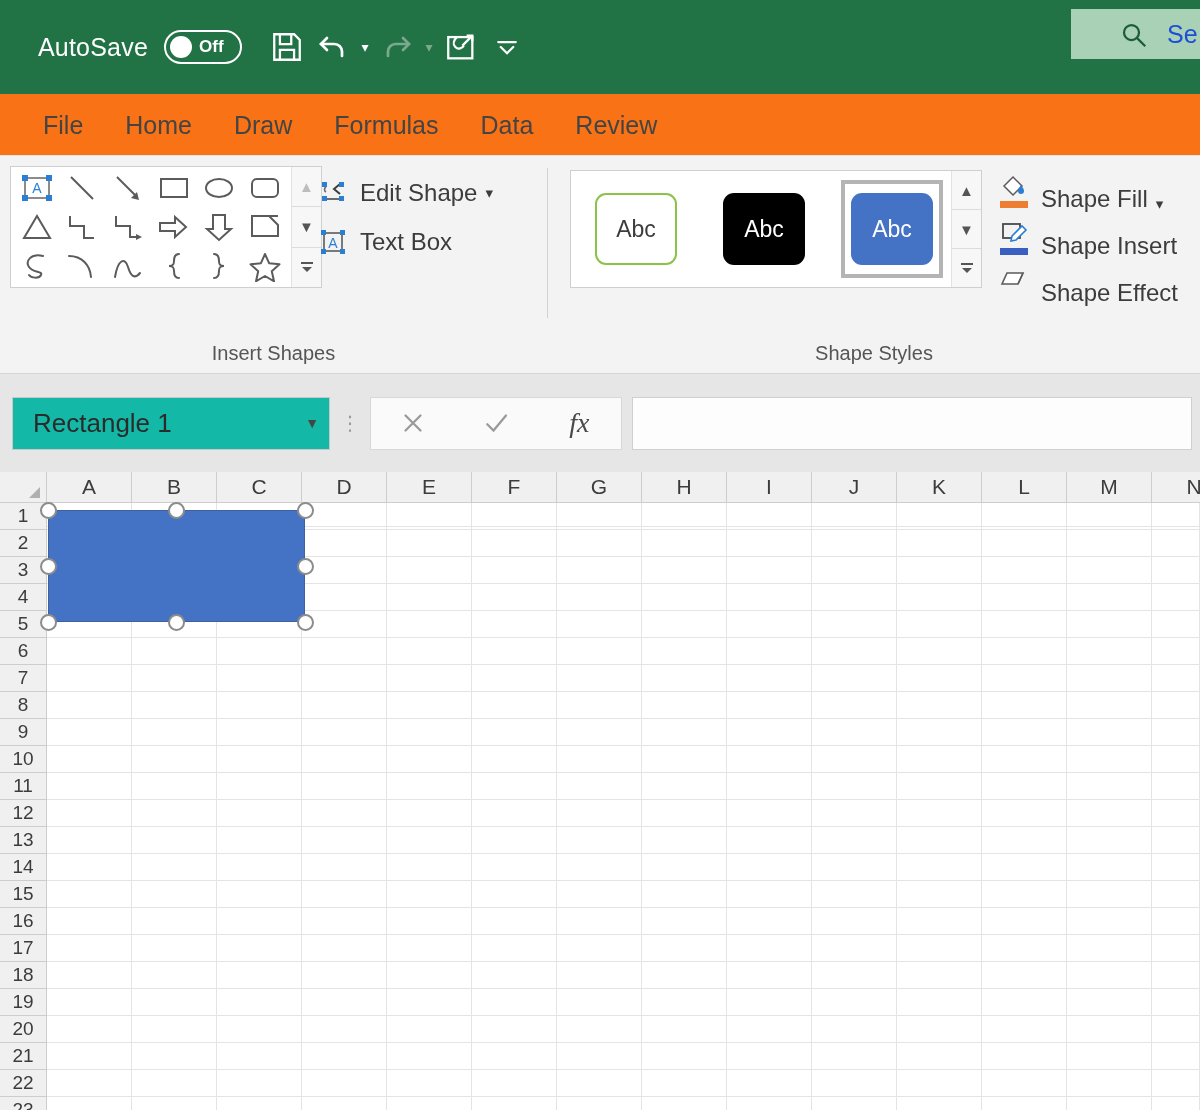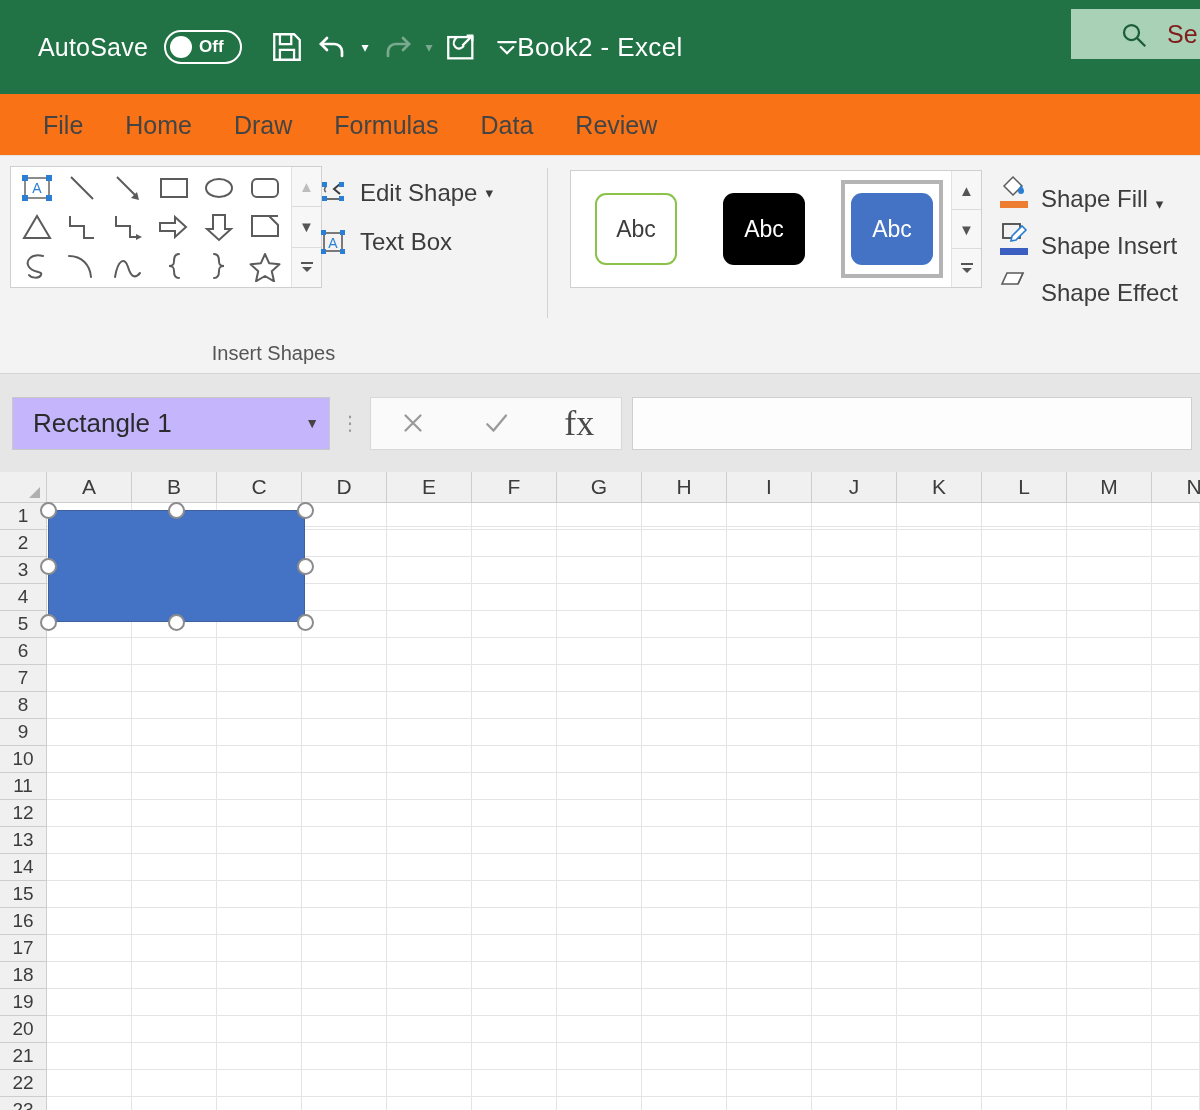--- a/index.html
+++ b/index.html
@@ -73,21 +73,21 @@
     width: 200px; height: 50px;
     background: #a8d1b5;
     display: flex;
     align-items: center;
     padding-left: 46px;
   }
   .searchbox .sq {
     position: absolute; left: 48px; top: 11px;
   }
   .searchbox .stext {
-    color: #7f1d1d;
+    color: #1d4ed8;
     font-size: 25px;
     margin-left: 50px;
     white-space: nowrap;
   }
 
   
   .tabstrip {
     height: 62px;
     background: #f97316;
     display: flex;
@@ -246,21 +246,21 @@
   
   .formula-row {
     height: 98px;
     background: #e6e6e6;
     display: flex;
     align-items: center;
     padding: 0 6px;
   }
   .namebox {
     width: 318px; height: 53px;
-    background: #c4b5fd;
+    background: #14b8a6;
     border: 1px solid #c8c8c8;
     display: flex; align-items: center;
     padding: 0 10px 0 20px;
     margin-left: 6px;
   }
   .namebox-text { flex: 1; font-size: 26px; color: #2b2b2b; }
   .namebox-caret { font-size: 14px; color: #444; }
   .fbar-dots {
     width: 40px;
     text-align: center;
@@ -274,21 +274,22 @@
     background: #fafafa;
     border: 1px solid #d8d8d8;
     display: flex; align-items: center; justify-content: space-around;
   }
   .fbar-btn {
     width: 72px; height: 51px;
     display: flex; align-items: center; justify-content: center;
   }
   .fx-text {
     font-family: "Liberation Serif", serif;
-    font-size: 36px;
+    font-style: italic;
+    font-size: 28px;
     color: #4a4a4a;
   }
   .formula-input {
     flex: 1;
     height: 53px;
     background: #fdfdfd;
     border: 1px solid #d0d0d0;
     margin-left: 10px;
     margin-right: 2px;
   }
@@ -403,21 +404,20 @@
       </svg>
     </div>
     <div class="qat-btn">
       <svg width="30" height="30" viewBox="0 0 24 24" fill="none" stroke="#ffffff" stroke-width="1.8" stroke-linecap="round">
         <path d="M5 8h14"></path>
           <path d="M7 12l5 5 5-5"></path>
       </svg>
     </div>
   </div>
 
-  <div class="doc-title">Book2  -  Excel</div>
 
   <div class="searchbox">
     <span class="sq">
       <svg width="30" height="30" viewBox="0 0 24 24" fill="none" stroke="#1c5c39" stroke-width="1.8">
         <circle cx="10" cy="10" r="6"></circle>
           <path d="M14.5 14.5L21 21"></path>
       </svg>
     </span>
     <span class="stext">Se</span>
   </div>
@@ -640,20 +640,21 @@
         <span class="fmt-icon">
           <svg width="30" height="26" viewBox="0 0 30 26">
             <path d="M8 6h16l-5 11H3z" fill="#ffffff" stroke="#5b5b5b" stroke-width="1.6"></path>
             <path d="M24 6l-5 11" fill="none" stroke="#5b5b5b" stroke-width="1.4"></path>
           </svg>
         </span>
         <span class="fmt-label">Shape Effect</span>
       </div>
     </div>
 
+    <div class="group-label">Shape Styles</div>
   </div>
 </div>
 
 <div class="formula-row">
   <div class="namebox">
     <span class="namebox-text">Rectangle 1</span>
     <span class="namebox-caret">▼</span>
   </div>
   <div class="fbar-dots">⋮</div>
   <div class="fbar-btns">

